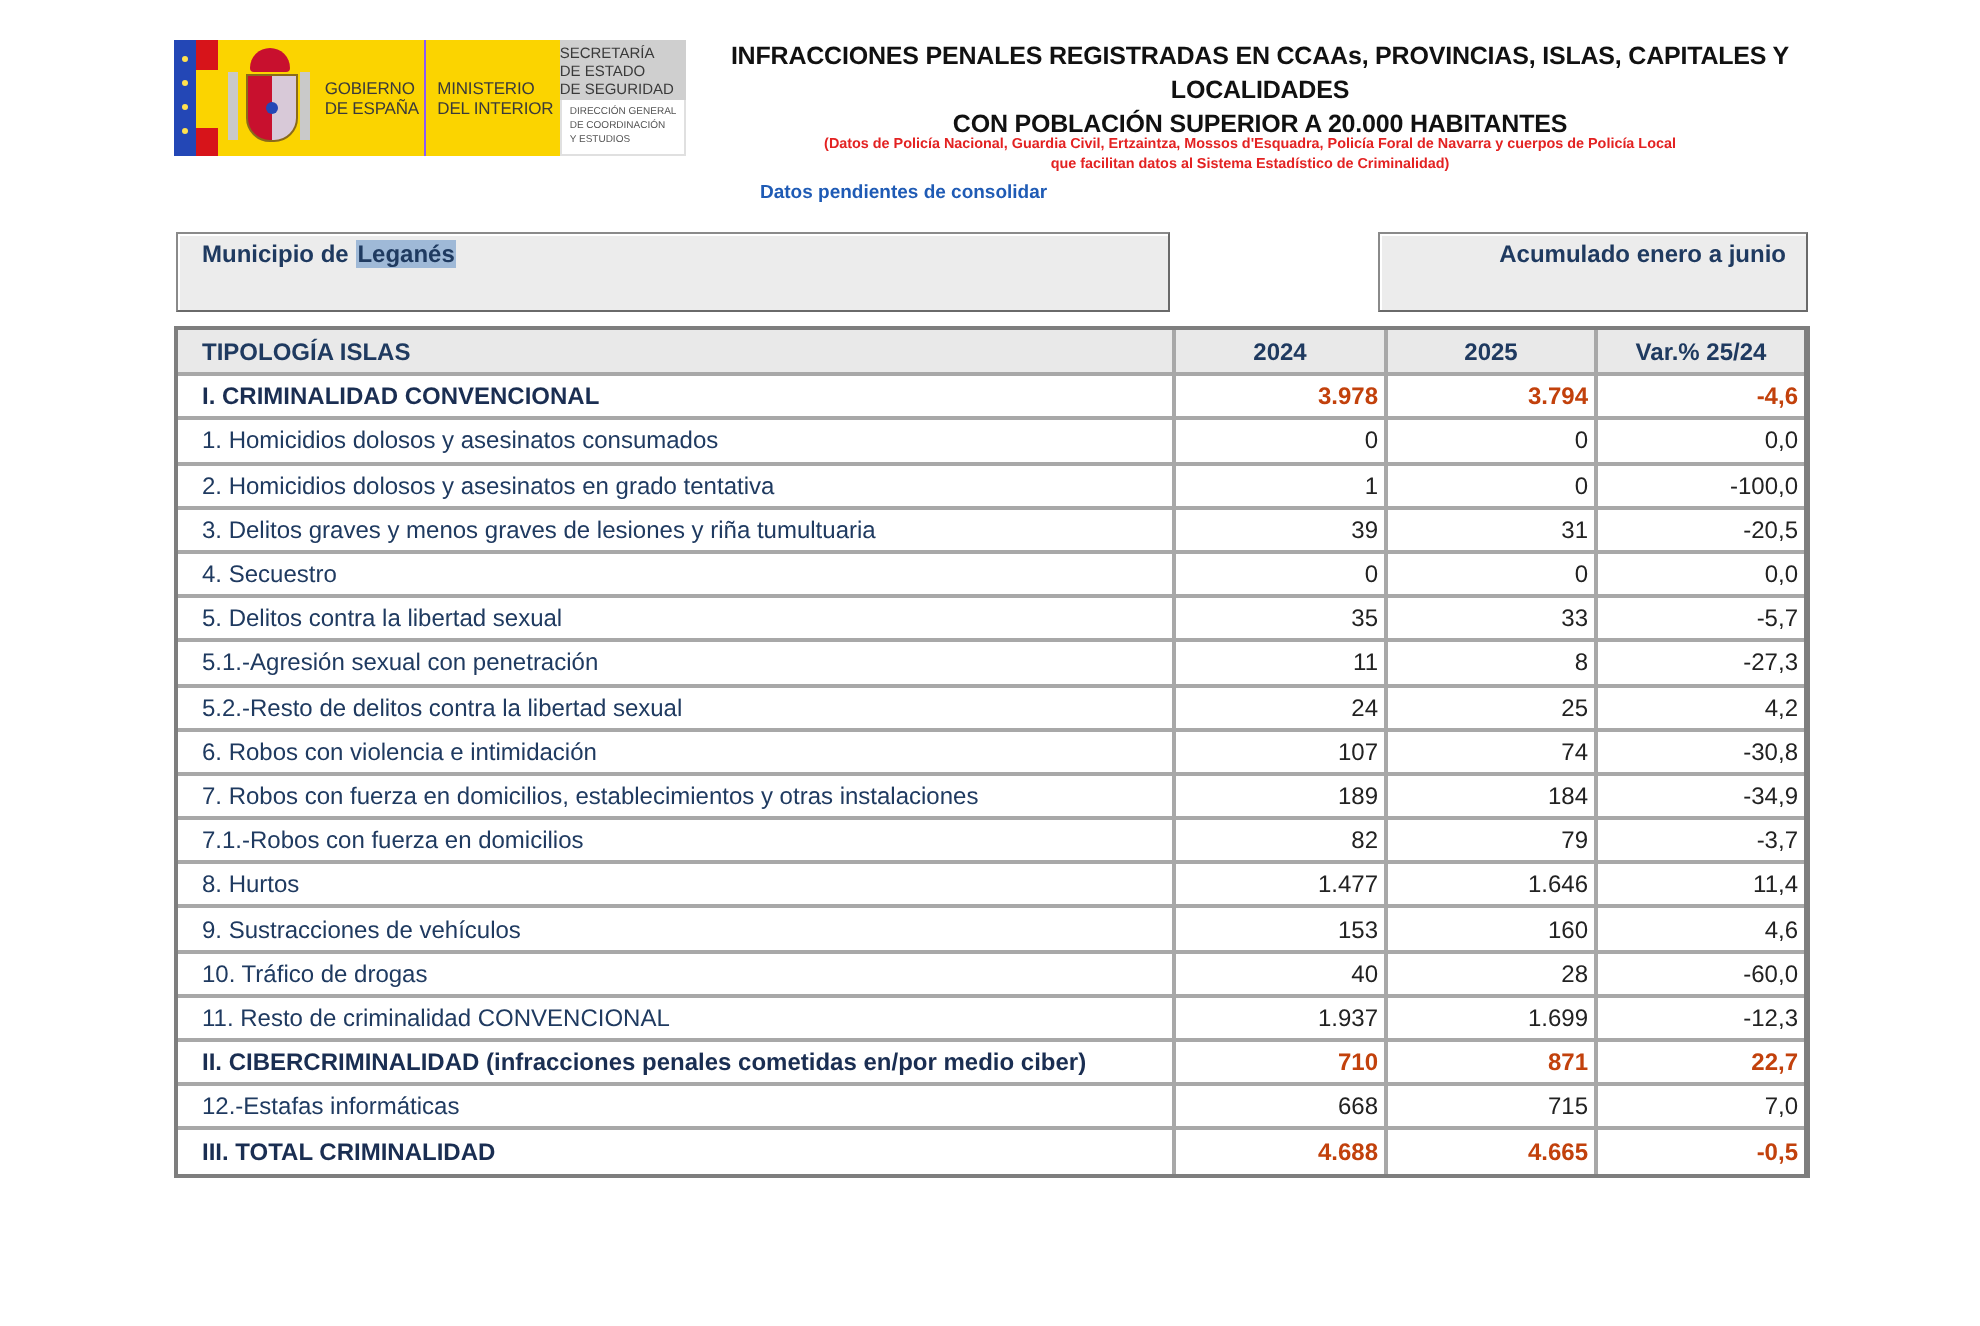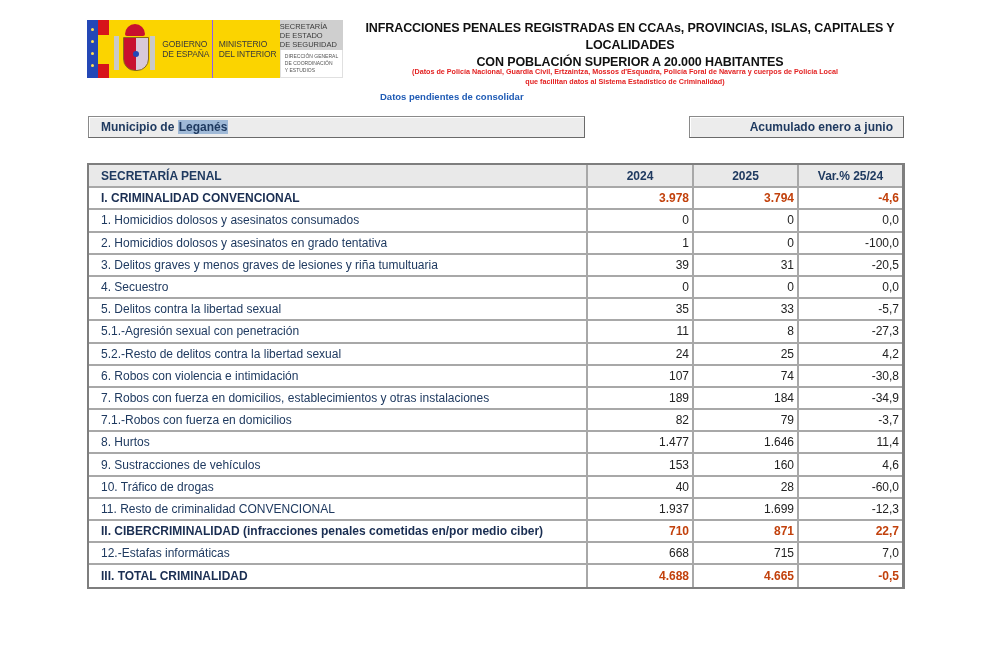--- a/index.html
+++ b/index.html
@@ -66,21 +66,21 @@
     .subtitle-red {
       position: absolute; left: 380px; top: 67px; width: 490px; text-align: center;
       font-weight: bold; font-size: 7.2px; line-height: 10px; color: #e32222;
     }
     .subtitle-blue {
       position: absolute; left: 380px; top: 91px; width: 490px; text-align: left;
       font-weight: bold; font-size: 9.5px; color: #1f5bb5;
     }
     
     .info-box {
-      position: absolute; top: 116px; height: 22px; box-sizing: border-box;
+      position: absolute; top: 116px; height: 40px; box-sizing: border-box;
       background: #ececec; border: 1px solid #8a8a8a; border-right-color: #6a6a6a; border-bottom-color: #6a6a6a;
       box-shadow: inset 1px 1px 0 #ffffff;
       font-weight: bold; font-size: 12px; color: #1f3a60; line-height: 21px;
     }
     .municipio { left: 88px; width: 497px; padding-left: 12px; }
     .municipio .hl { background: #9fb9d7; padding: 0 1px; }
     .acumulado { left: 689px; width: 215px; text-align: right; padding-right: 10px; }
     
     .table-wrap {
       position: absolute; left: 87px; top: 163px; width: 818px;
@@ -172,21 +172,21 @@
 <div class="table-wrap">
   <table>
     <colgroup>
         <col class="c-label">
         <col class="c-2024">
         <col class="c-2025">
         <col class="c-var">
       </colgroup>
     <thead>
       <tr>
-        <th>SECRETARÍA PENAL</th>
+        <th>TIPOLOGÍA ISLAS</th>
         <th class="num">2024</th>
         <th class="num">2025</th>
         <th class="num">Var.% 25/24</th>
       </tr>
     </thead>
     <tbody id="table-body">
         <tr class="bold">
           <td>I. CRIMINALIDAD CONVENCIONAL</td>
           <td class="num">3.978</td>
           <td class="num">3.794</td>

